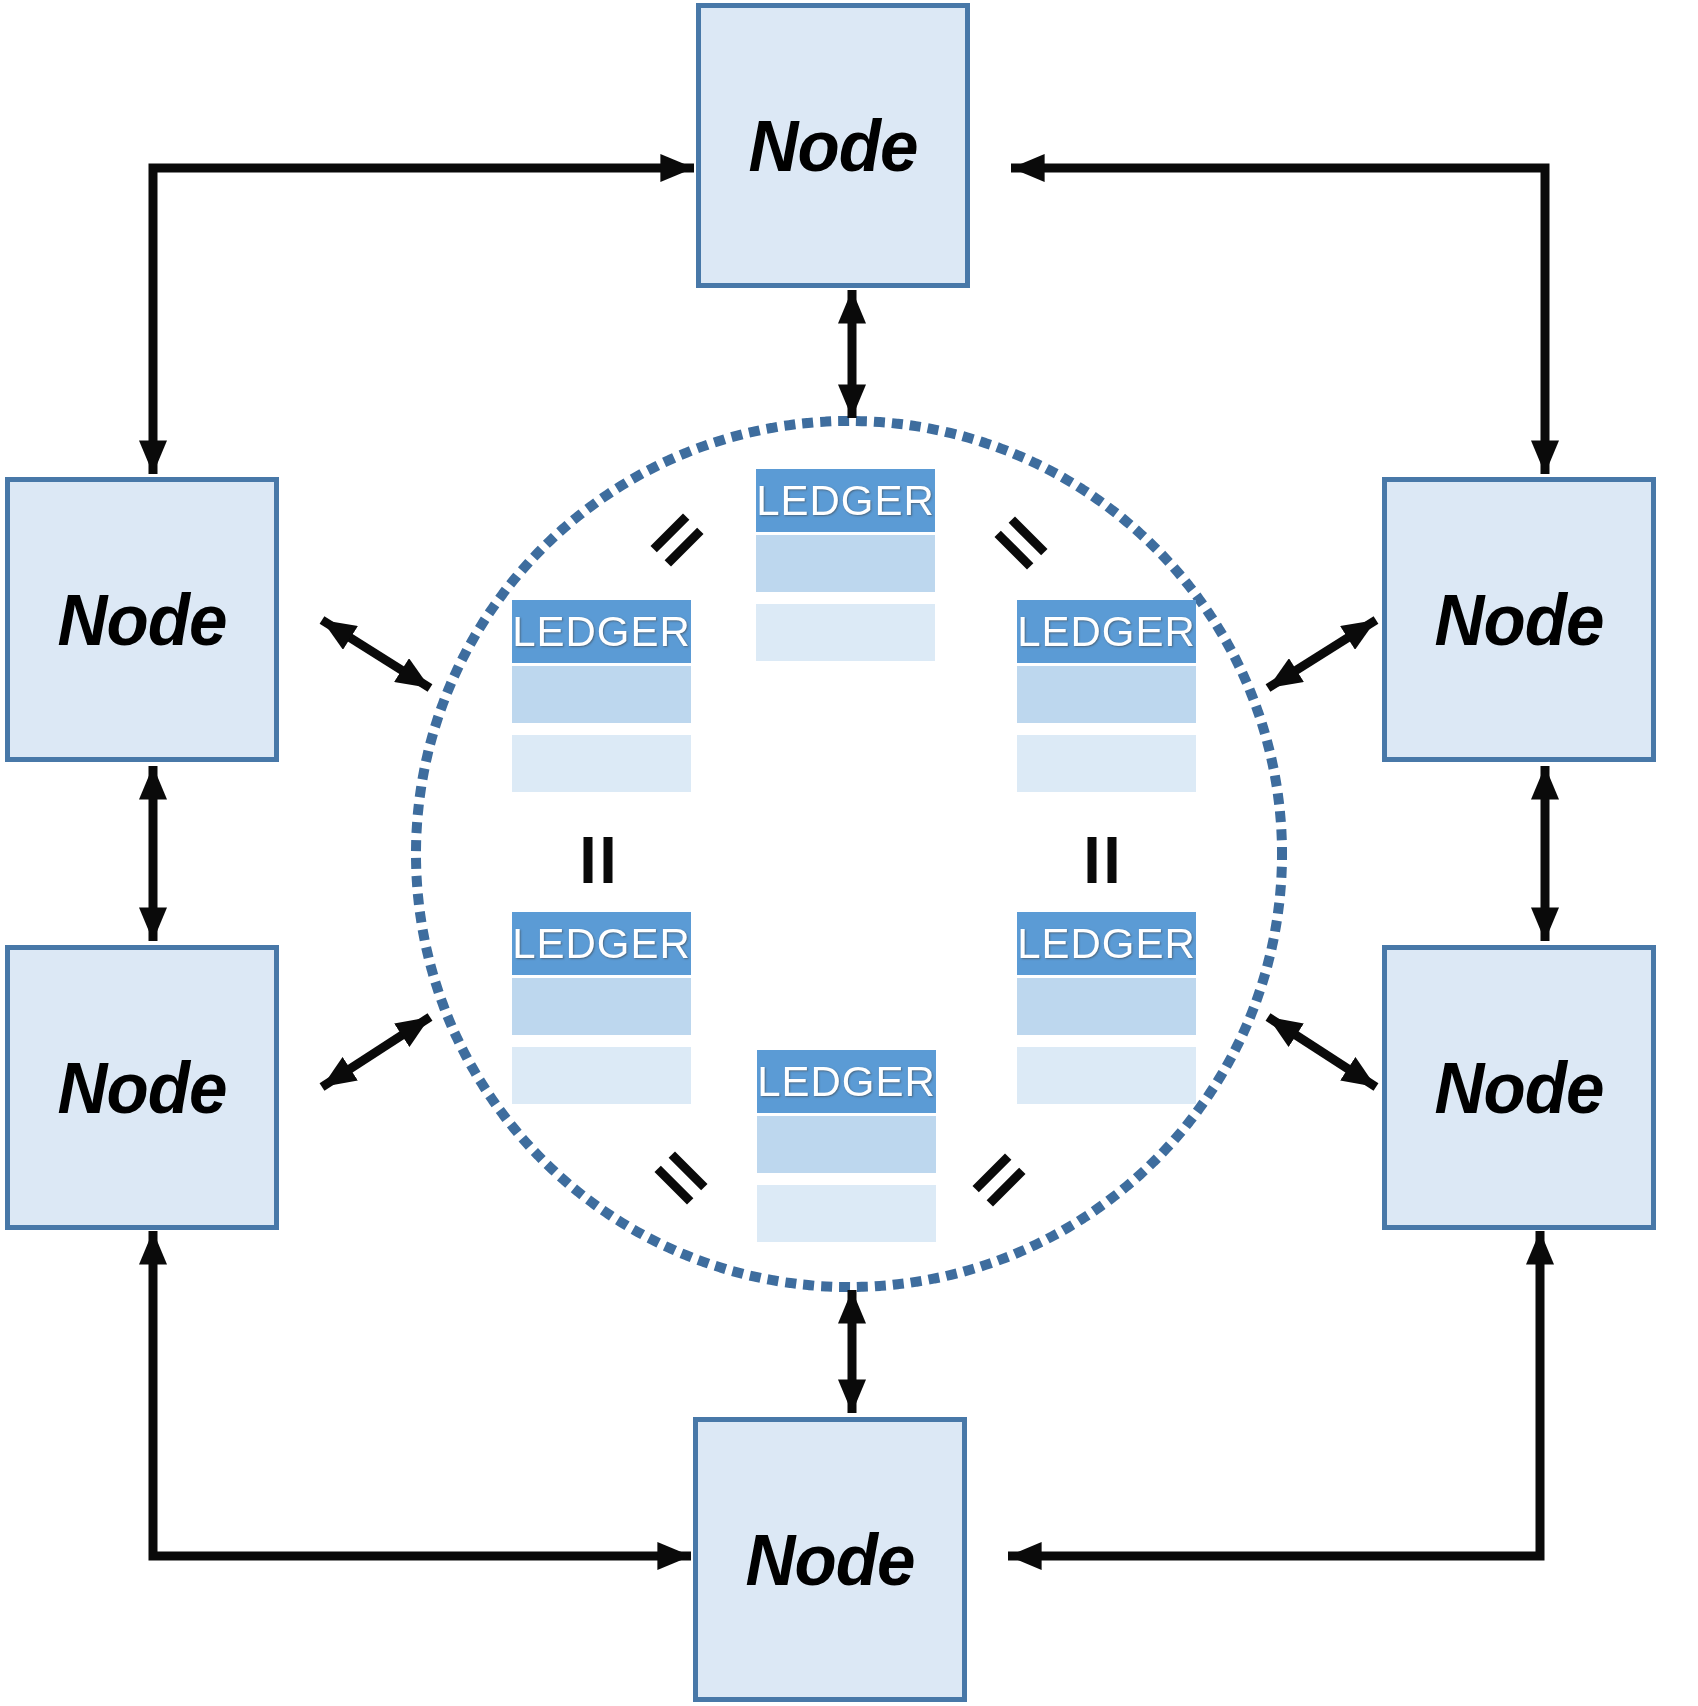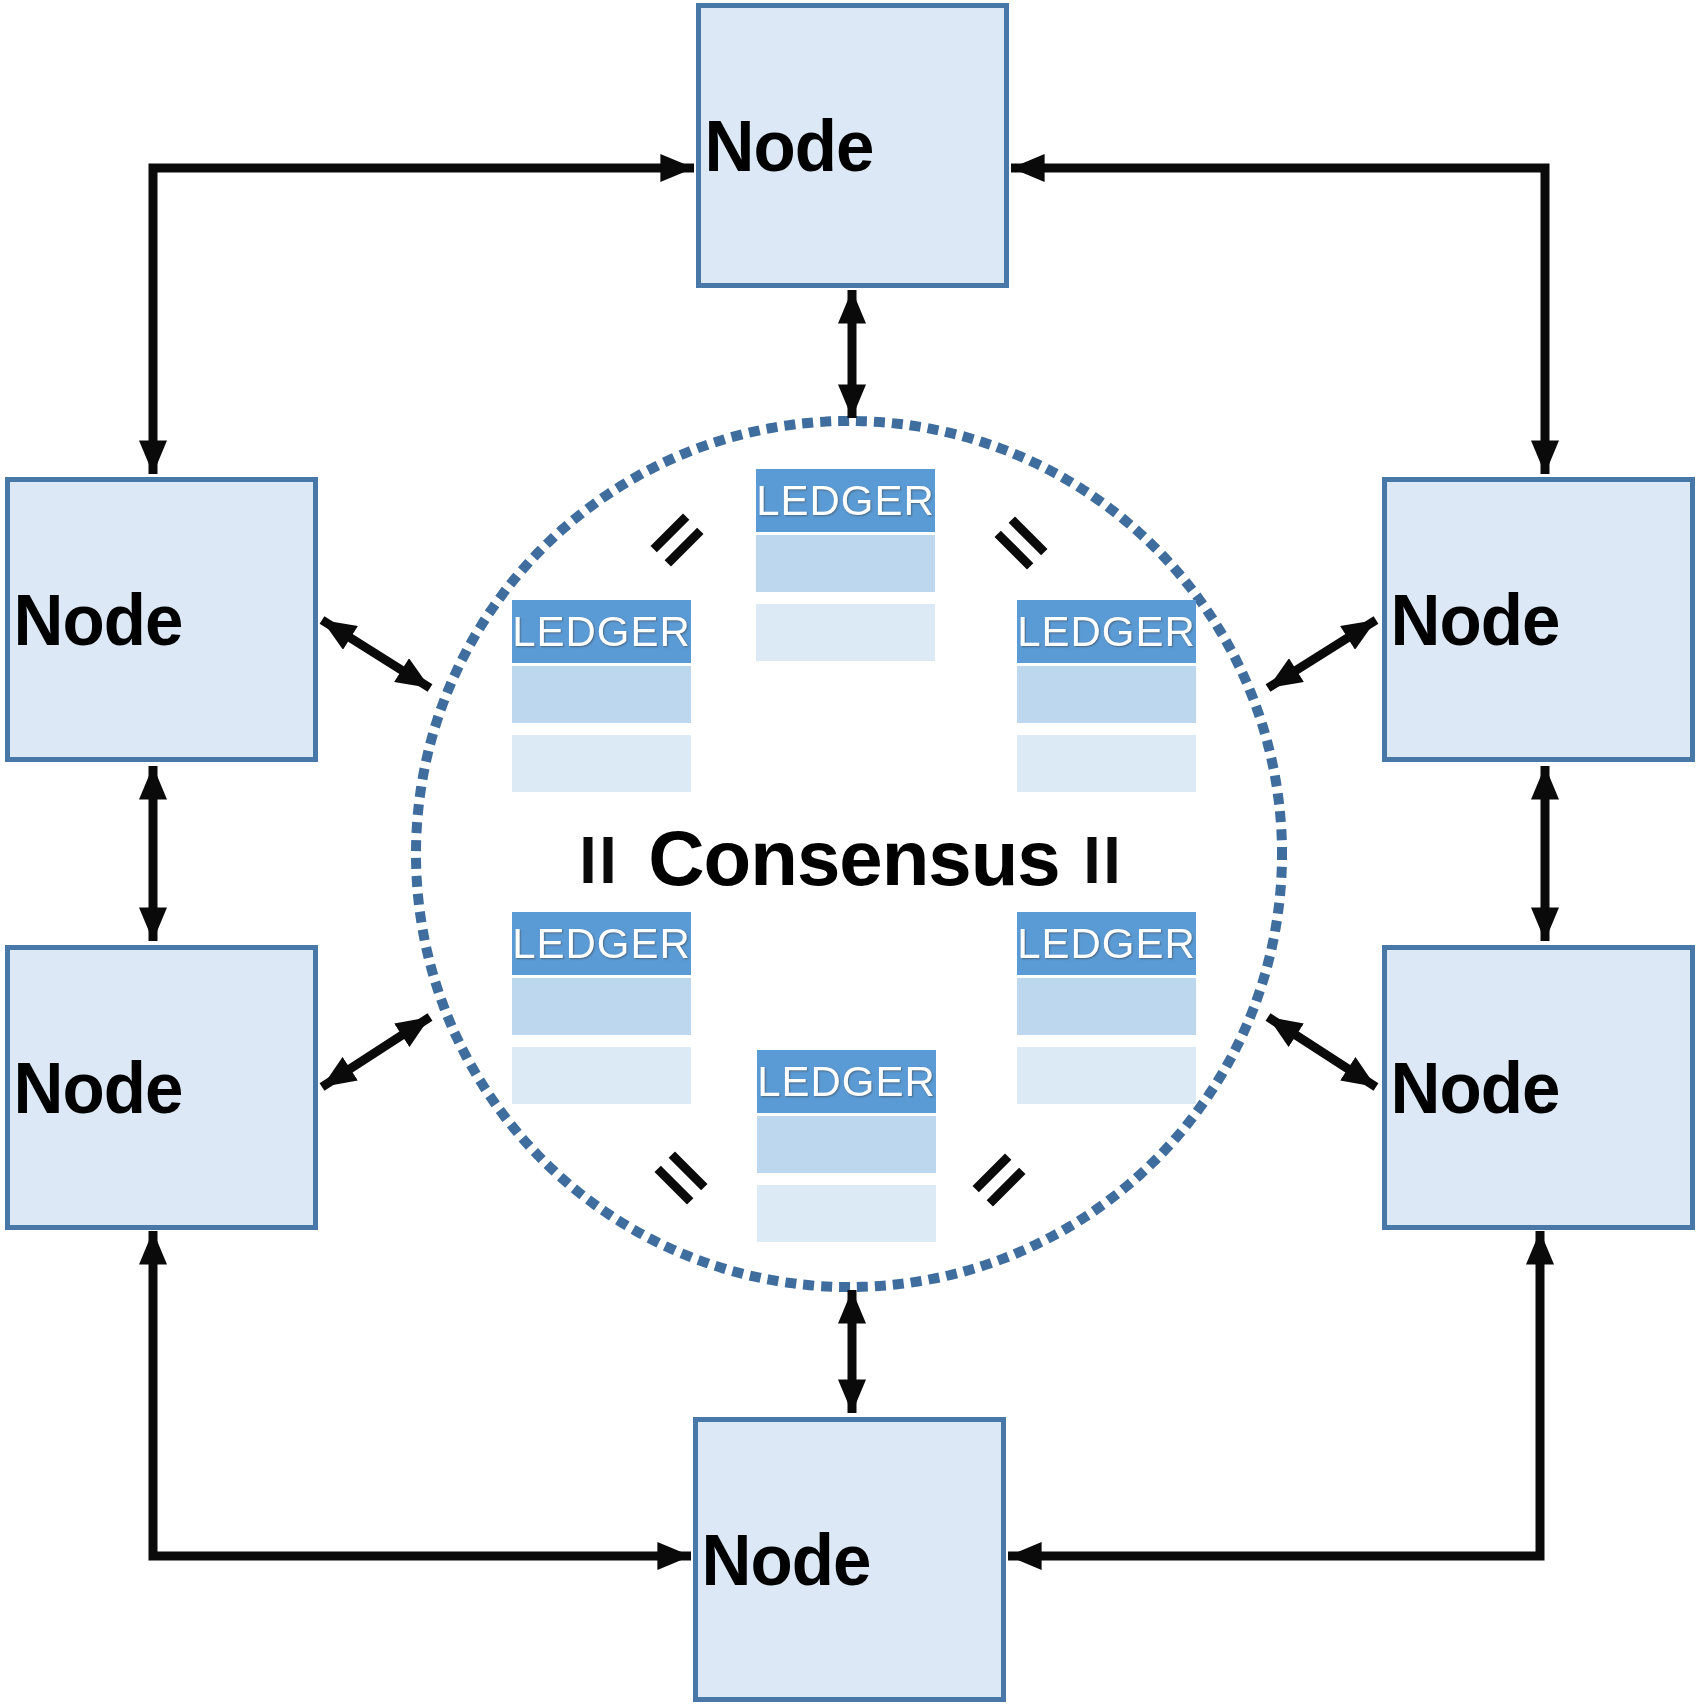--- a/index.html
+++ b/index.html
@@ -8,25 +8,25 @@
     width:1698px;height:1706px;
     background:#ffffff;
     font-family:"Liberation Sans", sans-serif;
     overflow:hidden;
   }
   .layer{position:absolute;left:0;top:0;width:1698px;height:1706px;}
 
   
   .node{
     position:absolute;
-    width:313px;height:285px;
+    width:274px;height:285px;
     box-sizing:border-box;
     background:#dce8f5;
     border:5px solid #4878a8;
-    display:flex;align-items:center;
+    display:flex;align-items:center;justify-content:center;font-style:italic;
   }
   .node-label{
     font-size:72px;font-weight:700;color:#000;
     letter-spacing:-1px;
     transform:scaleX(.96);
   }
 
   
   .ledger{position:absolute;width:179px;}
   .ledger-header{
@@ -161,15 +161,14 @@
     </div>
   <div class="equals" style="left:681px;top:1178px;--rot:45deg">
       <i></i>
       <i></i>
     </div>
   <div class="equals" style="left:999px;top:1180px;--rot:-45deg">
       <i></i>
       <i></i>
     </div>
 
-  <div class="consensus">Consensus</div>
 
 </div>
 
 </body></html>

